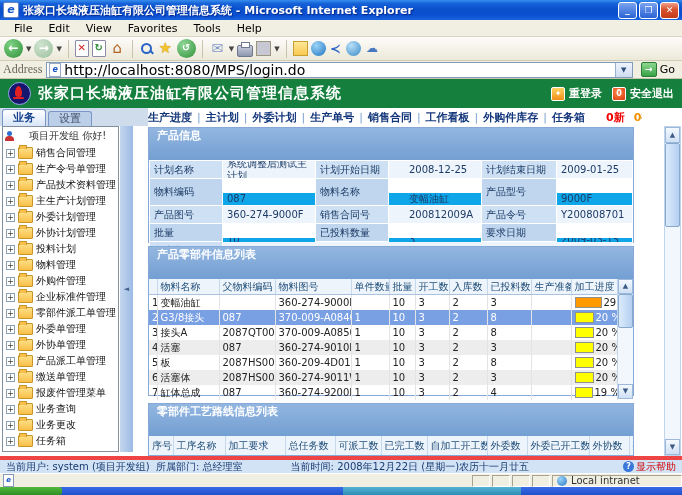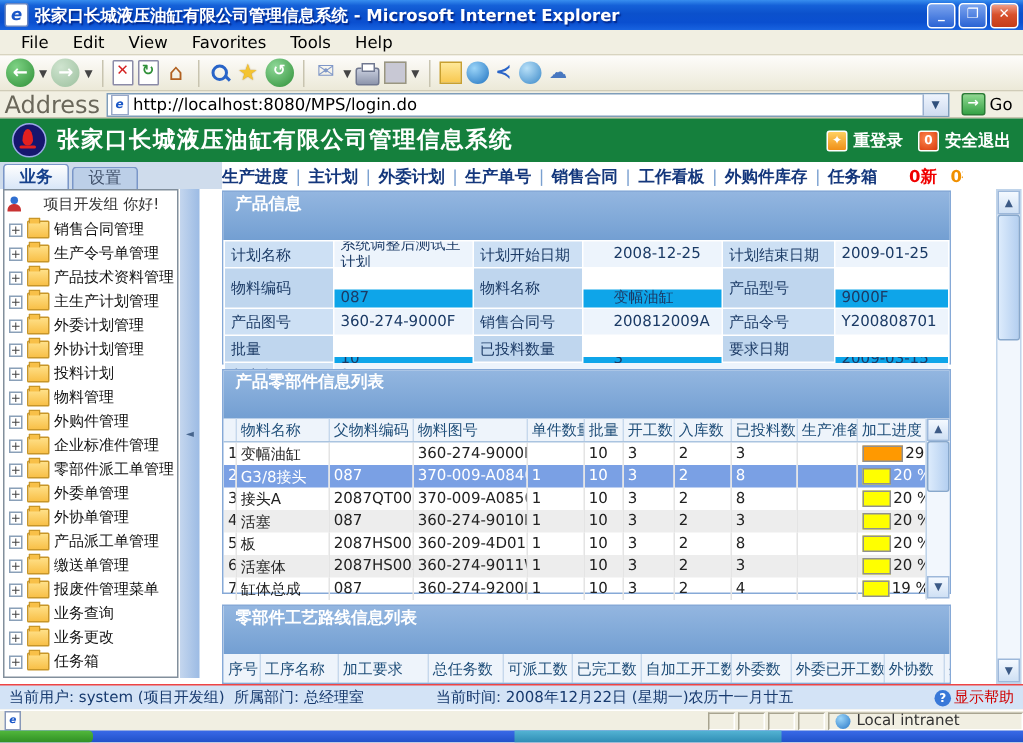--- a/index.html
+++ b/index.html
@@ -45,25 +45,25 @@
   .note{background:linear-gradient(180deg,#ffe898,#f8c850);border-color:#c8a030;}
   .edit{background:#c8c8d4;}
   .orb{width:15px;height:15px;border-radius:50%;}
   .orb1{background:radial-gradient(circle at 35% 30%,#9ad4f8,#1f72c0);}
   .orb2{background:radial-gradient(circle at 35% 30%,#b8e0f8,#3a88c8);position:relative;}
   .curve{color:#2864c8;font-size:13px;font-weight:bold;width:14px;text-align:center;}
 
   
   .addressbar{position:absolute;left:0;top:61px;width:682px;height:18px;background:#f1efe2;
     display:flex;align-items:center;padding:0 3px;box-sizing:border-box;gap:4px;border-bottom:1px solid #c8c4b0;}
-  .addr-label{color:#6a675a;font-size:16px;}
+  .addr-label{color:#6a675a;font-size:12px;font-family:Liberation Serif, serif;}
   .addr-field{flex:1;height:14px;background:#fff;border:1px solid #7f9db9;display:flex;align-items:center;padding-left:2px;}
   .addr-ico{width:10px;height:12px;background:#fff;border:1px solid #98a8c8;font-size:8px;line-height:11px;
     text-align:center;color:#1a57c8;font-weight:bold;font-style:italic;margin-right:3px;}
-  .addr-text{flex:1;font-size:11px;color:#000;white-space:nowrap;overflow:hidden;}
+  .addr-text{flex:1;font-size:14px;color:#000;white-space:nowrap;overflow:hidden;}
   .addr-drop{width:16px;height:14px;background:linear-gradient(180deg,#eef4fd,#cfdcf0);border-left:1px solid #9ab0d0;
     text-align:center;font-size:7px;line-height:14px;color:#30507c;}
   .go-btn{display:flex;align-items:center;gap:3px;padding:0 4px;height:16px;}
   .go-ico{width:14px;height:13px;background:linear-gradient(180deg,#8fd890,#36a246);border:1px solid #2a7c36;border-radius:2px;
     color:#fff;font-size:9px;line-height:12px;text-align:center;font-weight:bold;}
 
   
   .appheader{position:absolute;left:0;top:79px;width:682px;height:29px;background:#15803d;
     display:flex;align-items:center;padding:0 8px;box-sizing:border-box;color:#fff;}
   .logo{width:21px;height:21px;border-radius:50%;border:1px solid #9aa8e8;background:#16166e;position:relative;margin-right:7px;flex:none;}
@@ -163,21 +163,21 @@
   .rtab td{height:16px;}
 
   
   .outsb{position:absolute;left:664px;top:18px;width:17px;height:330px;background:#f2f7fd;border:1px solid #c0d4ea;box-sizing:border-box;}
   .outsb .sb-btn{width:15px;height:16px;line-height:15px;}
   .outsb .down{position:absolute;bottom:0;}
   .othumb{position:absolute;top:16px;left:0;width:15px;height:84px;background:linear-gradient(90deg,#dcebfc,#b4cff0);
     border:1px solid #88a8cc;box-sizing:border-box;border-radius:2px;}
 
   
-  .appstatus{position:absolute;left:0;top:456px;width:682px;height:17px;background:#d3e3f6;border-top:1px solid #ef4444;
+  .appstatus{position:absolute;left:0;top:456px;width:682px;height:17px;background:#d3e3f6;border-top:4px solid #ef4444;
     display:flex;align-items:center;font-size:10px;color:#173a6e;box-sizing:border-box;padding:0 6px;}
   .st-user{white-space:nowrap;}
   .st-time{margin-left:48px;white-space:nowrap;flex:1;}
   .helpwrap{display:flex;align-items:center;gap:2px;color:#d00000;white-space:nowrap;}
   .help-ico{width:11px;height:11px;border-radius:50%;background:#3878d8;color:#fff;font-size:8px;line-height:11px;
     text-align:center;font-weight:bold;}
 
   
   .iestatus{position:absolute;left:0;top:473px;width:682px;height:14px;background:#f1efe2;border-top:1px solid #fff;
     display:flex;align-items:center;box-sizing:border-box;font-size:10px;color:#333;}

